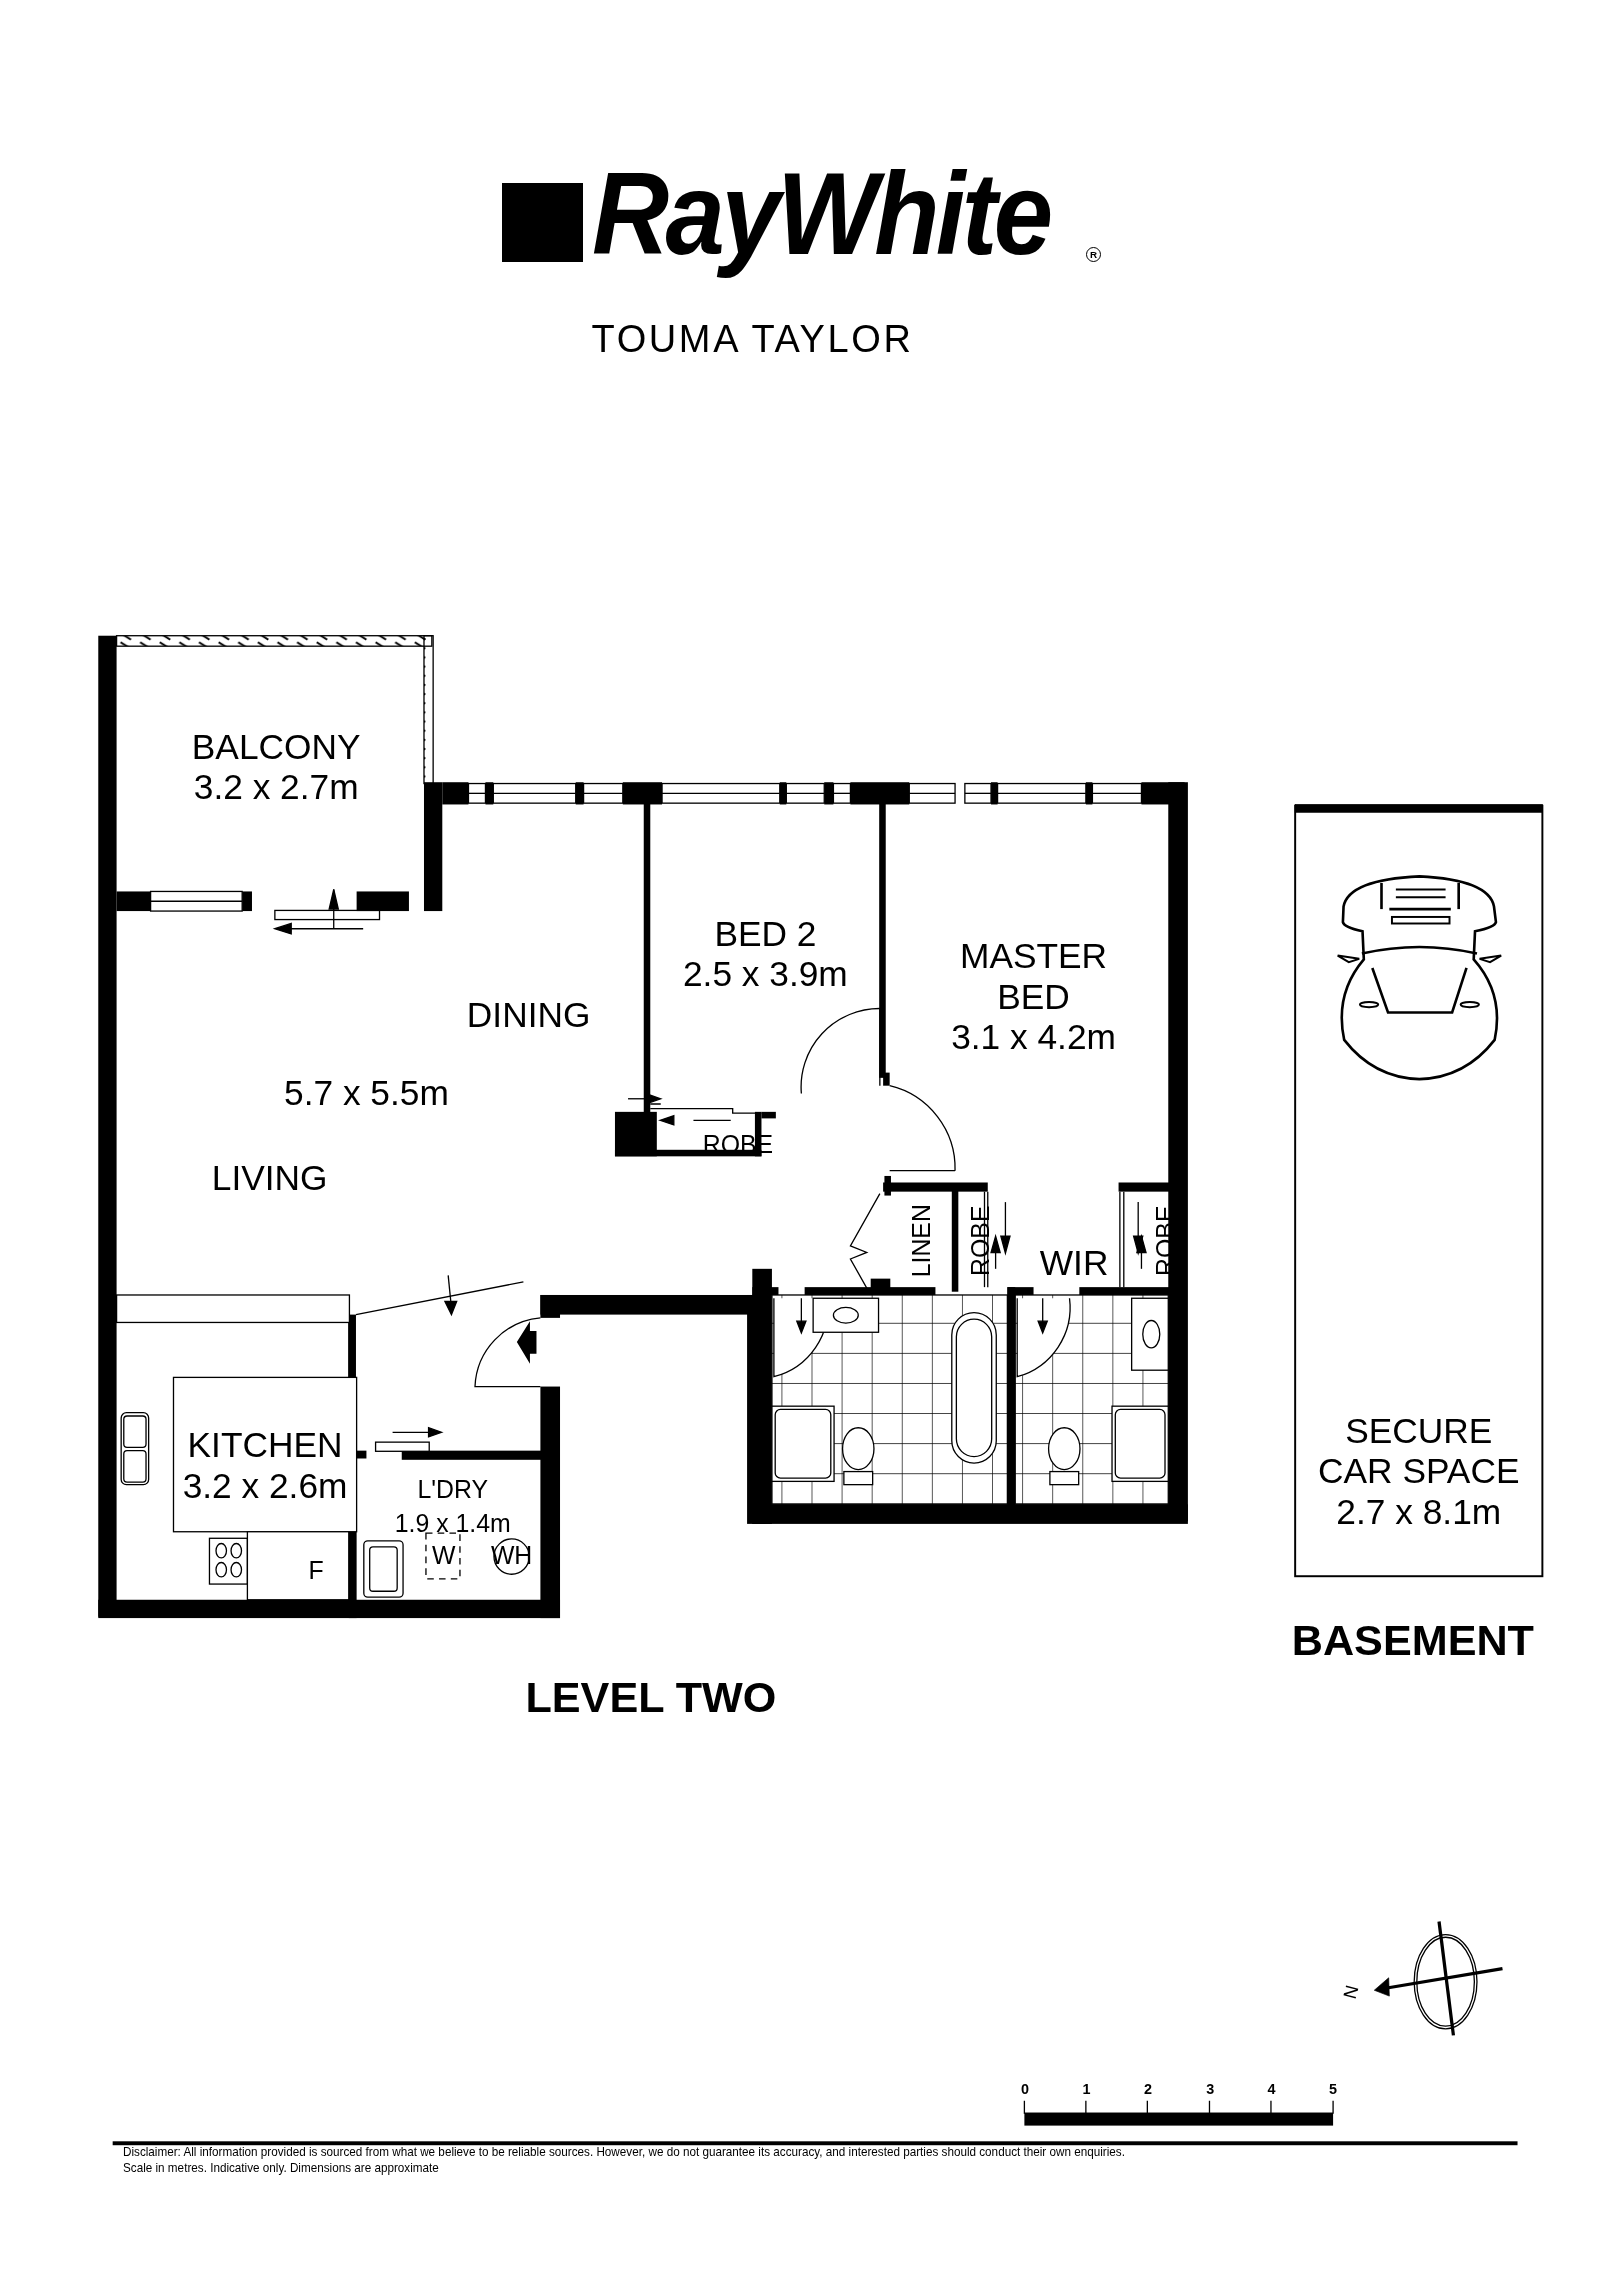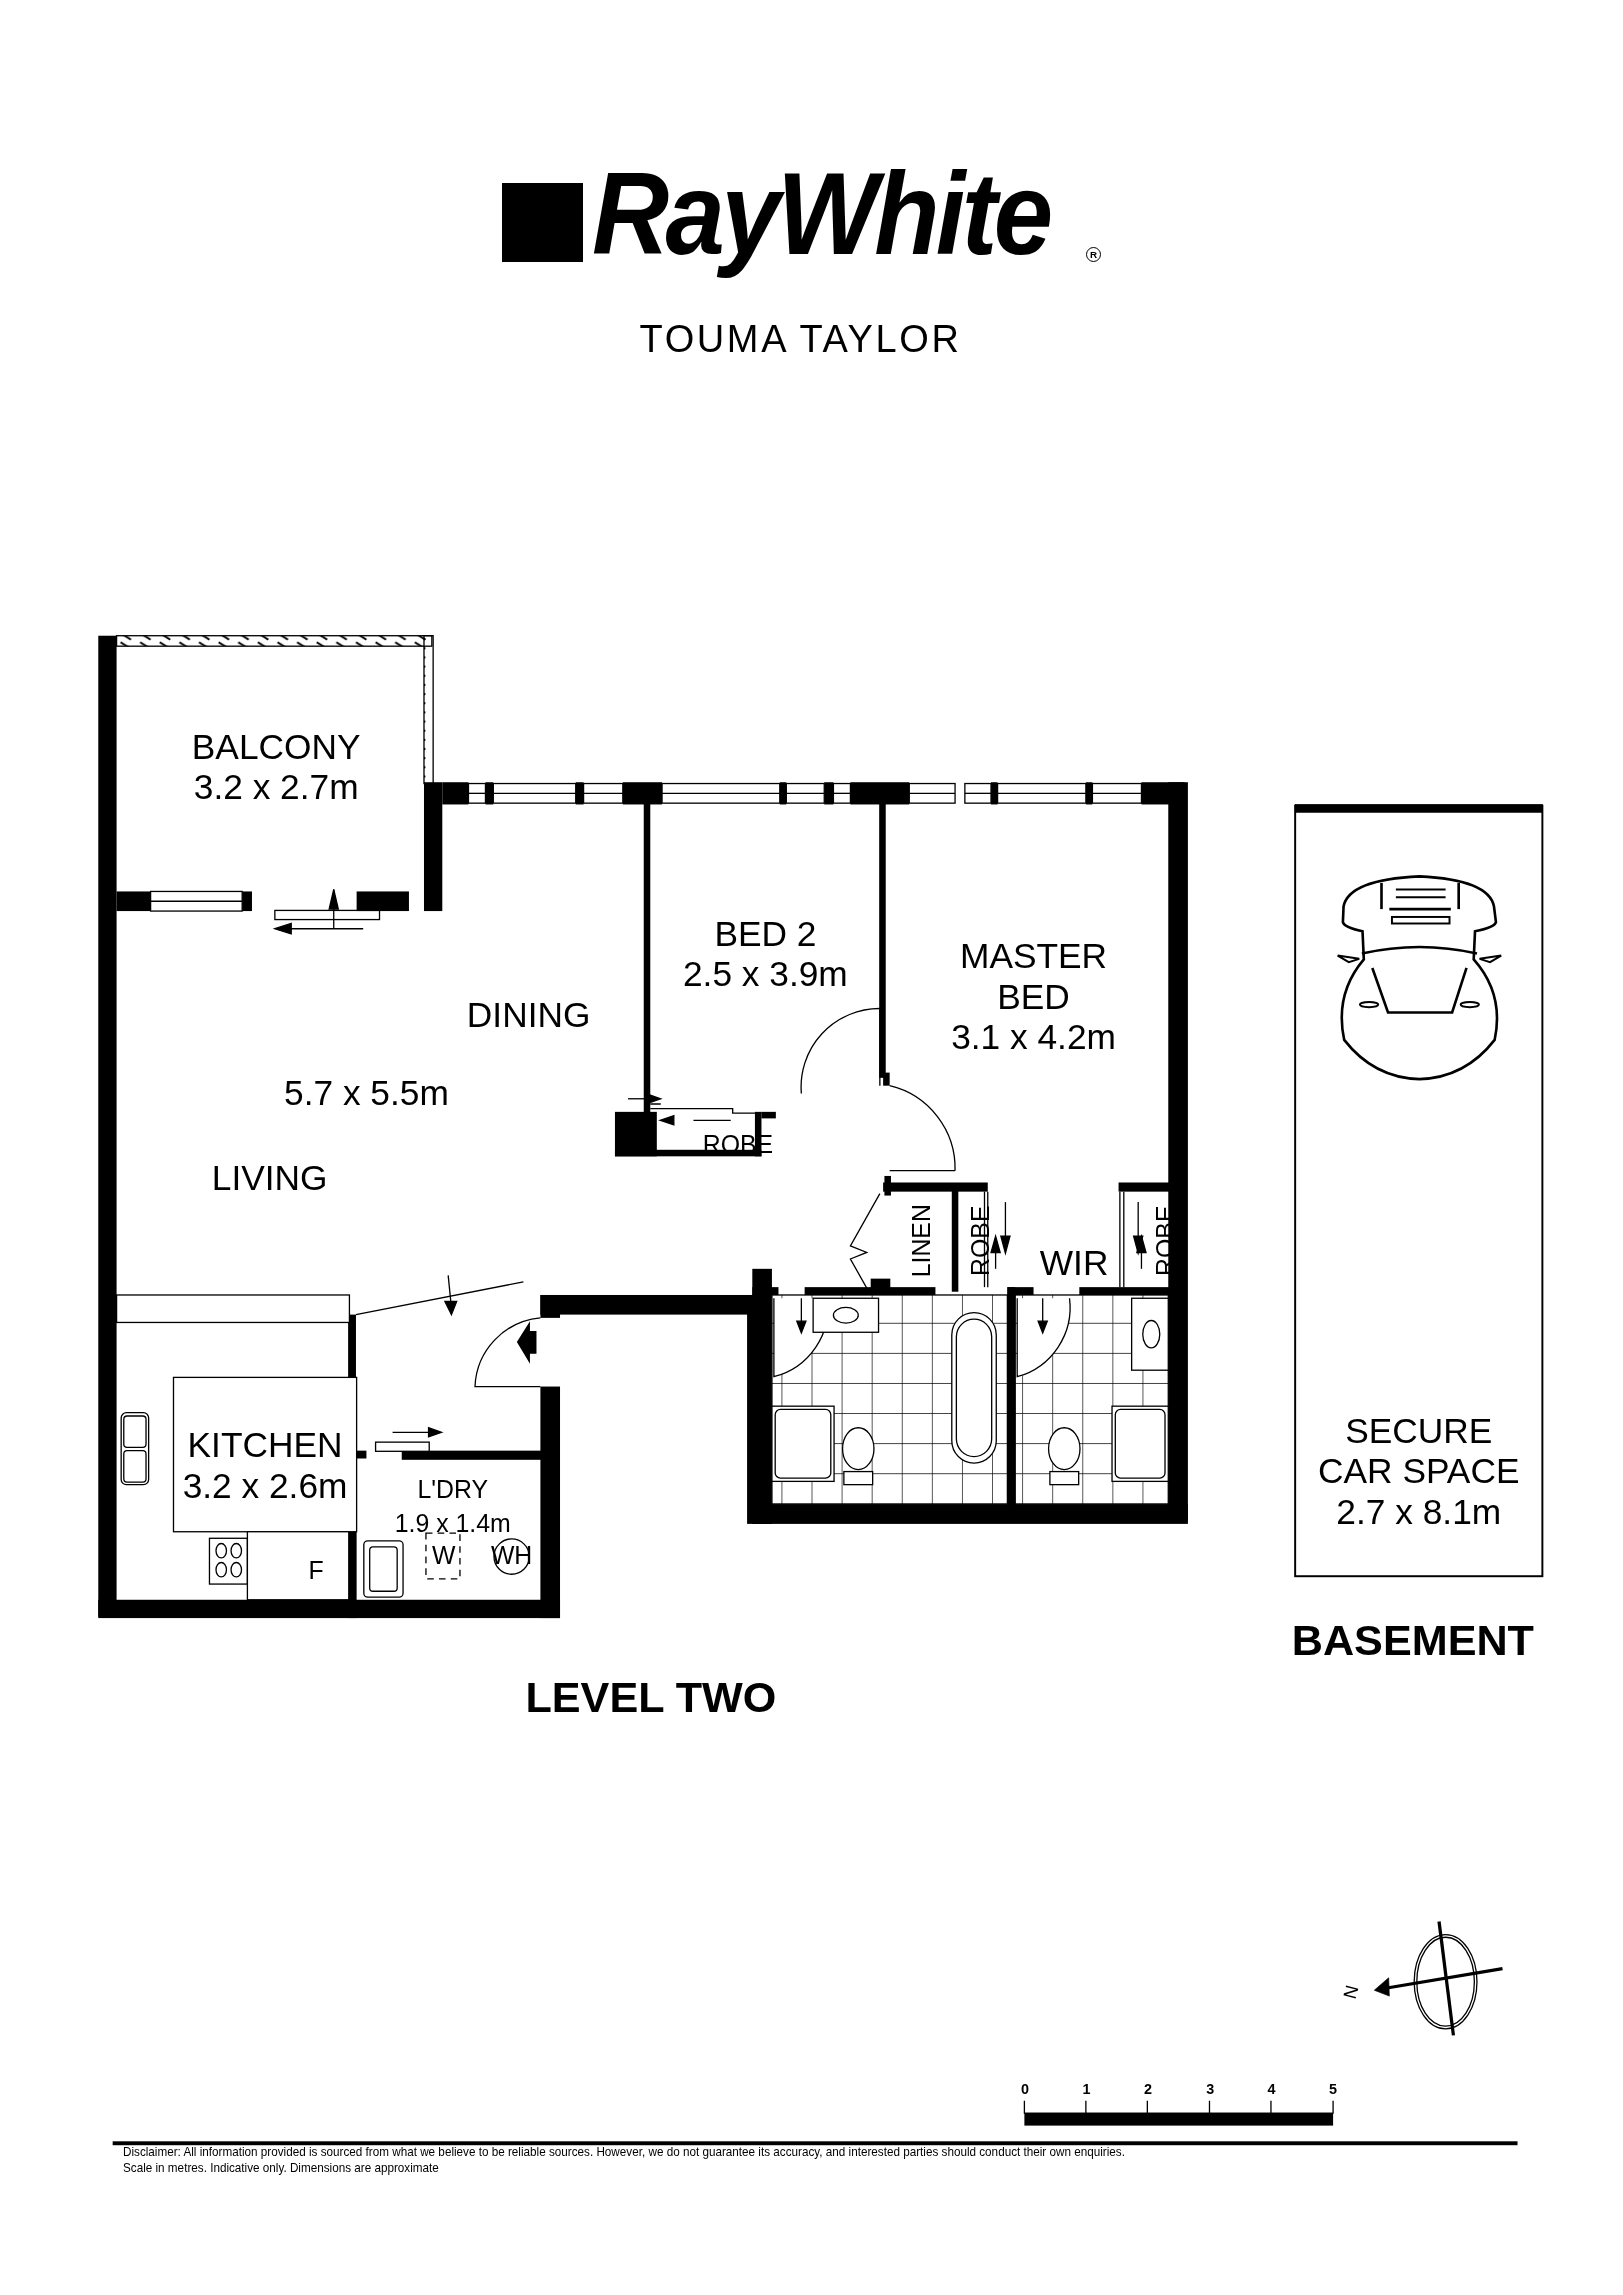--- a/index.html
+++ b/index.html
@@ -1,21 +1,21 @@
 <!DOCTYPE html>
 <html style="font-size:10.5px"><head>
 <meta charset="utf-8">
 <style>
   html,body{margin:0;padding:0;background:#ffffff;}
   body{width:1623px;height:2295px;position:relative;overflow:hidden;font-family:"Liberation Sans",sans-serif;color:#000;}
   .abs{position:absolute;}
   #logo-square{left:502px;top:183px;width:81px;height:79px;background:#000;}
   #logo-word{left:592px;top:156px;font-family:"Liberation Sans",sans-serif;font-weight:bold;font-style:italic;font-size:116px;letter-spacing:-3.9px;line-height:1;transform:scaleX(0.92);transform-origin:left top;}
   #logo-reg{left:1086px;top:247px;width:13px;height:13px;border:1.3px solid #000;border-radius:50%;font-size:9.8px;line-height:13px;text-align:center;font-weight:bold;}
-  #brand-office{left:0;width:1505px;top:318px;text-align:center;font-size:38px;letter-spacing:2.6px;font-family:"Liberation Sans",sans-serif;padding-left:48px;}
+  #brand-office{left:0;width:1505px;top:318px;text-align:center;font-size:38px;letter-spacing:2.6px;font-family:"Liberation Sans",sans-serif;}
   svg text{font-family:"Liberation Sans",sans-serif;}
   .lbl{font-size:54px;}
   .lbl-sm{font-size:38px;}
   .title-lbl{font-size:66px;font-weight:bold;}
   #disclaimer{left:123px;top:2144px;font-size:13px;line-height:15.7px;transform:scaleX(0.9);transform-origin:left top;white-space:nowrap;}
   .scale-num{font-size:22px;font-weight:bold;}
 </style>
 </head>
 <body>
 

